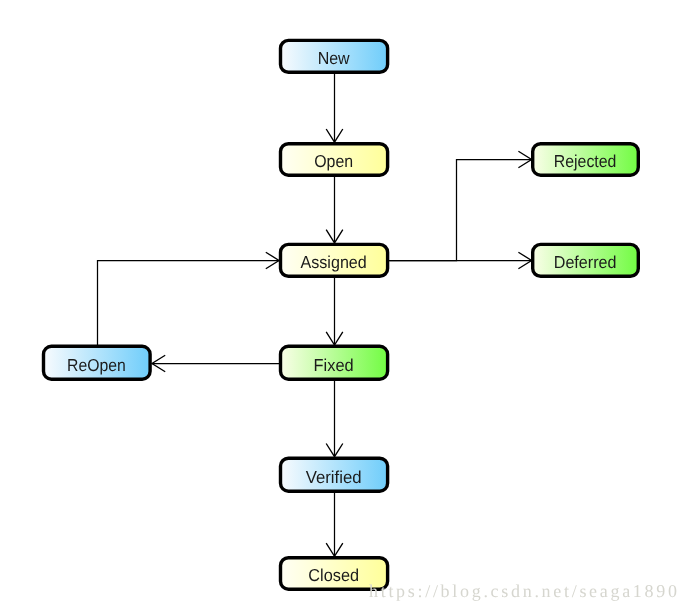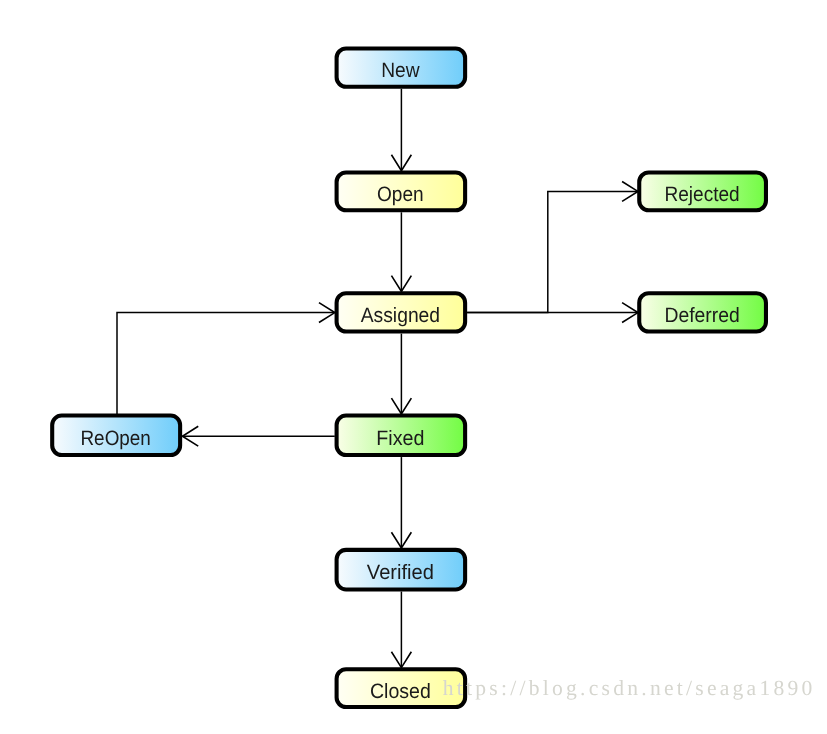--- a/index.html
+++ b/index.html
@@ -12,21 +12,21 @@
   #canvas { position:relative; width:689px; height:612px; background:#ffffff; }
   #diagram { position:absolute; left:0; top:0; will-change:transform; }
   .node-box { stroke:#000000; stroke-width:3.4; }
   .node-label {
     font-family:"Liberation Sans", sans-serif; font-size:17.3px;
     fill:#1b1b1b; text-anchor:middle;
   }
   .edge-line { fill:none; stroke:#000000; stroke-width:1.25; }
   .edge-arrow { fill:none; stroke:#000000; stroke-width:1.35; stroke-linecap:butt; stroke-linejoin:miter; }
   #watermark {
-    position:absolute; left:369px; top:563px;
+    position:absolute; left:369px; top:581px;
     font-family:"Liberation Serif", serif; font-size:18px;
     color:#d6d6cf; letter-spacing:2.7px; white-space:nowrap;
     pointer-events:none; opacity:0.999;
   }
 </style>
 </head>
 <body>
 
 <div id="canvas">
 

